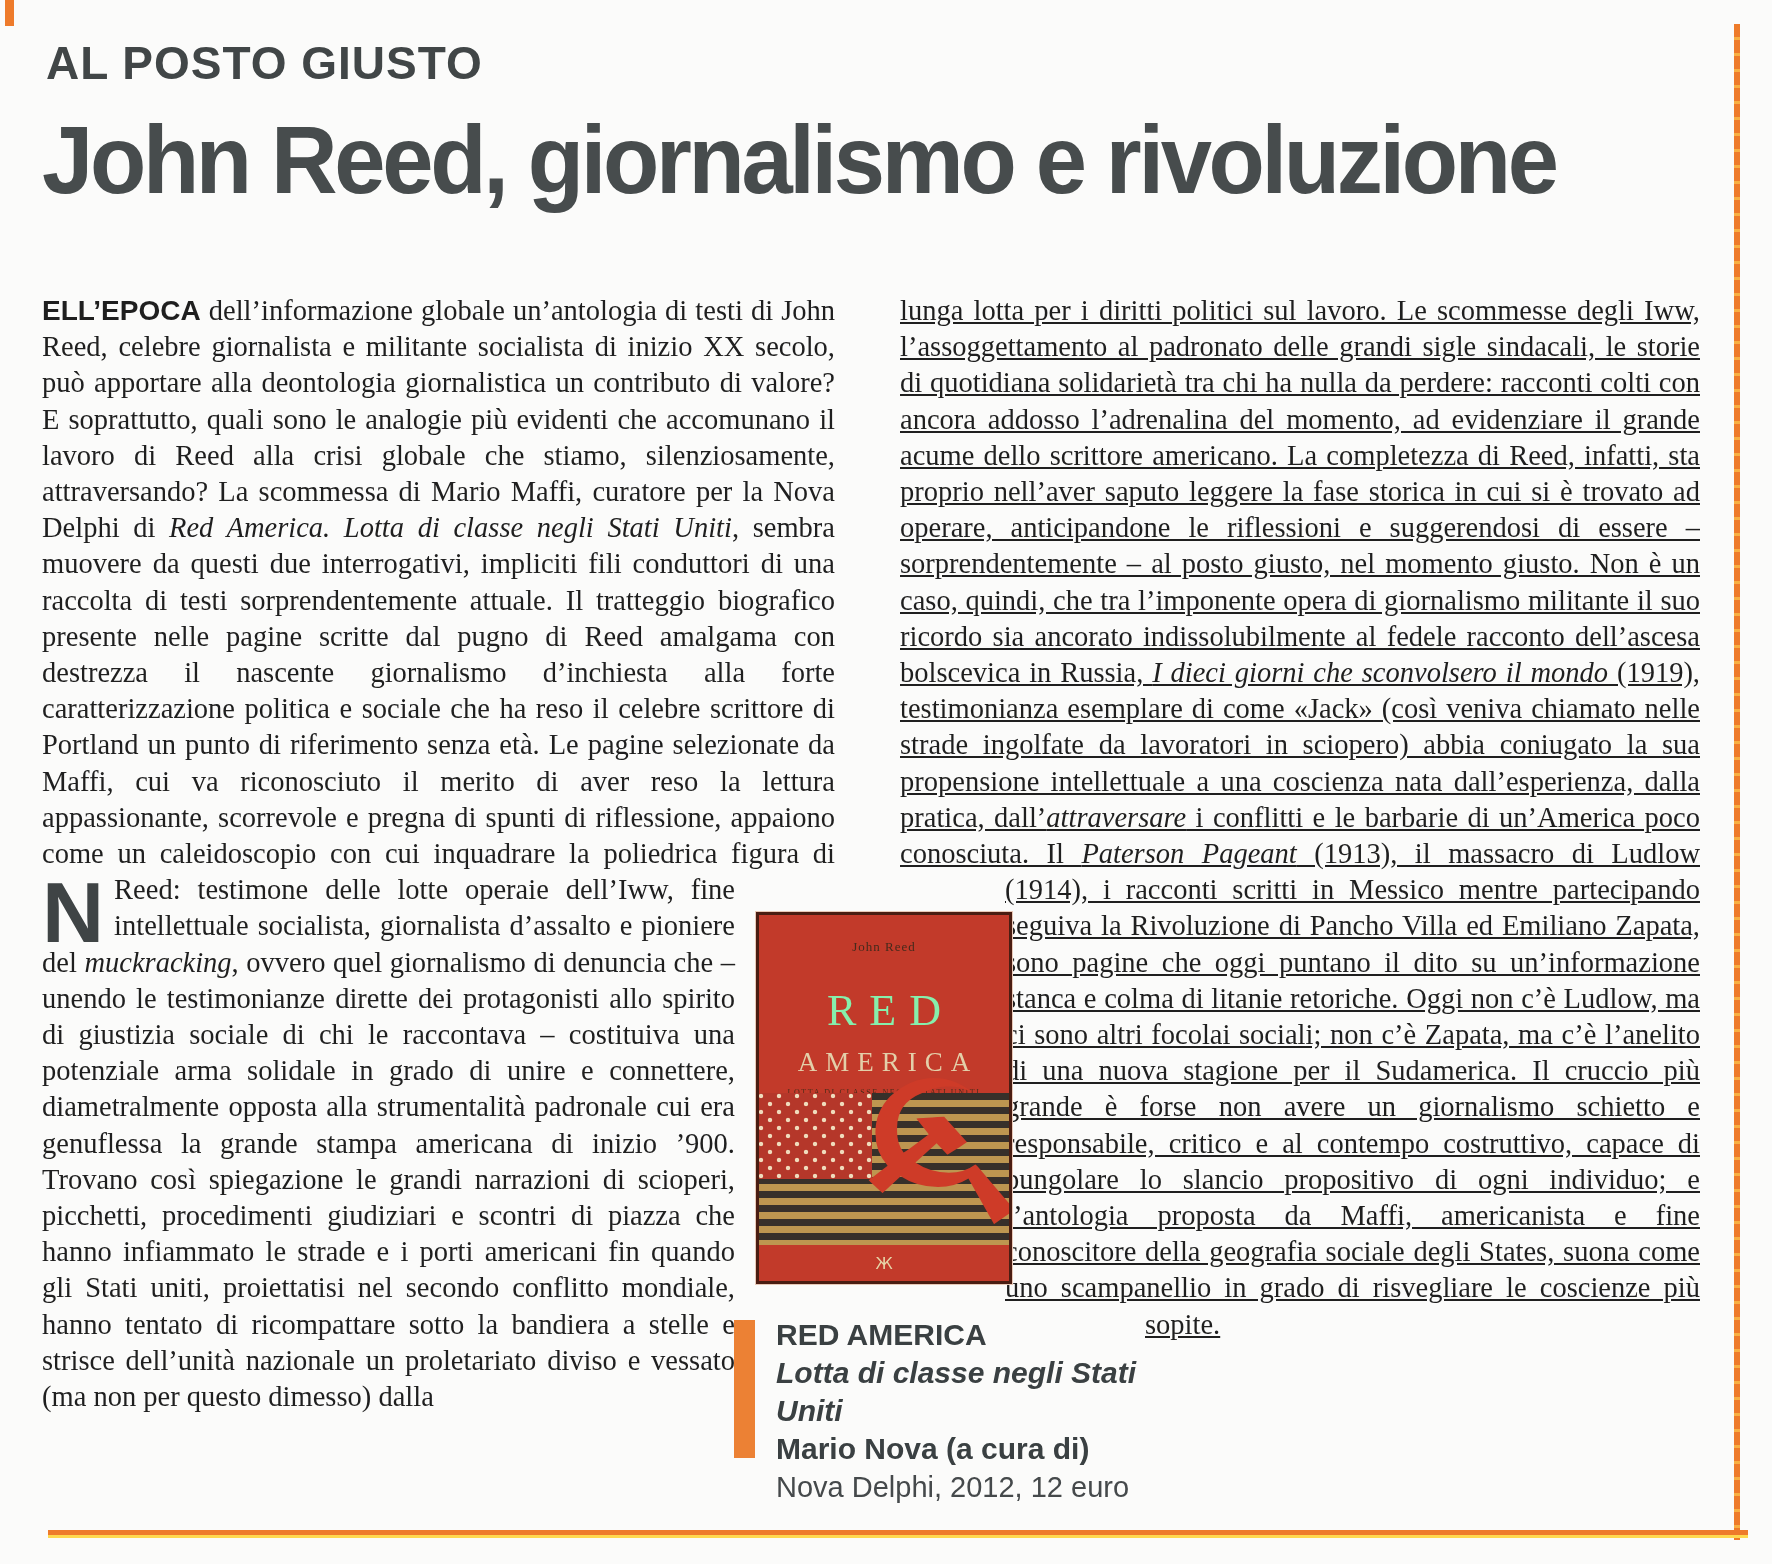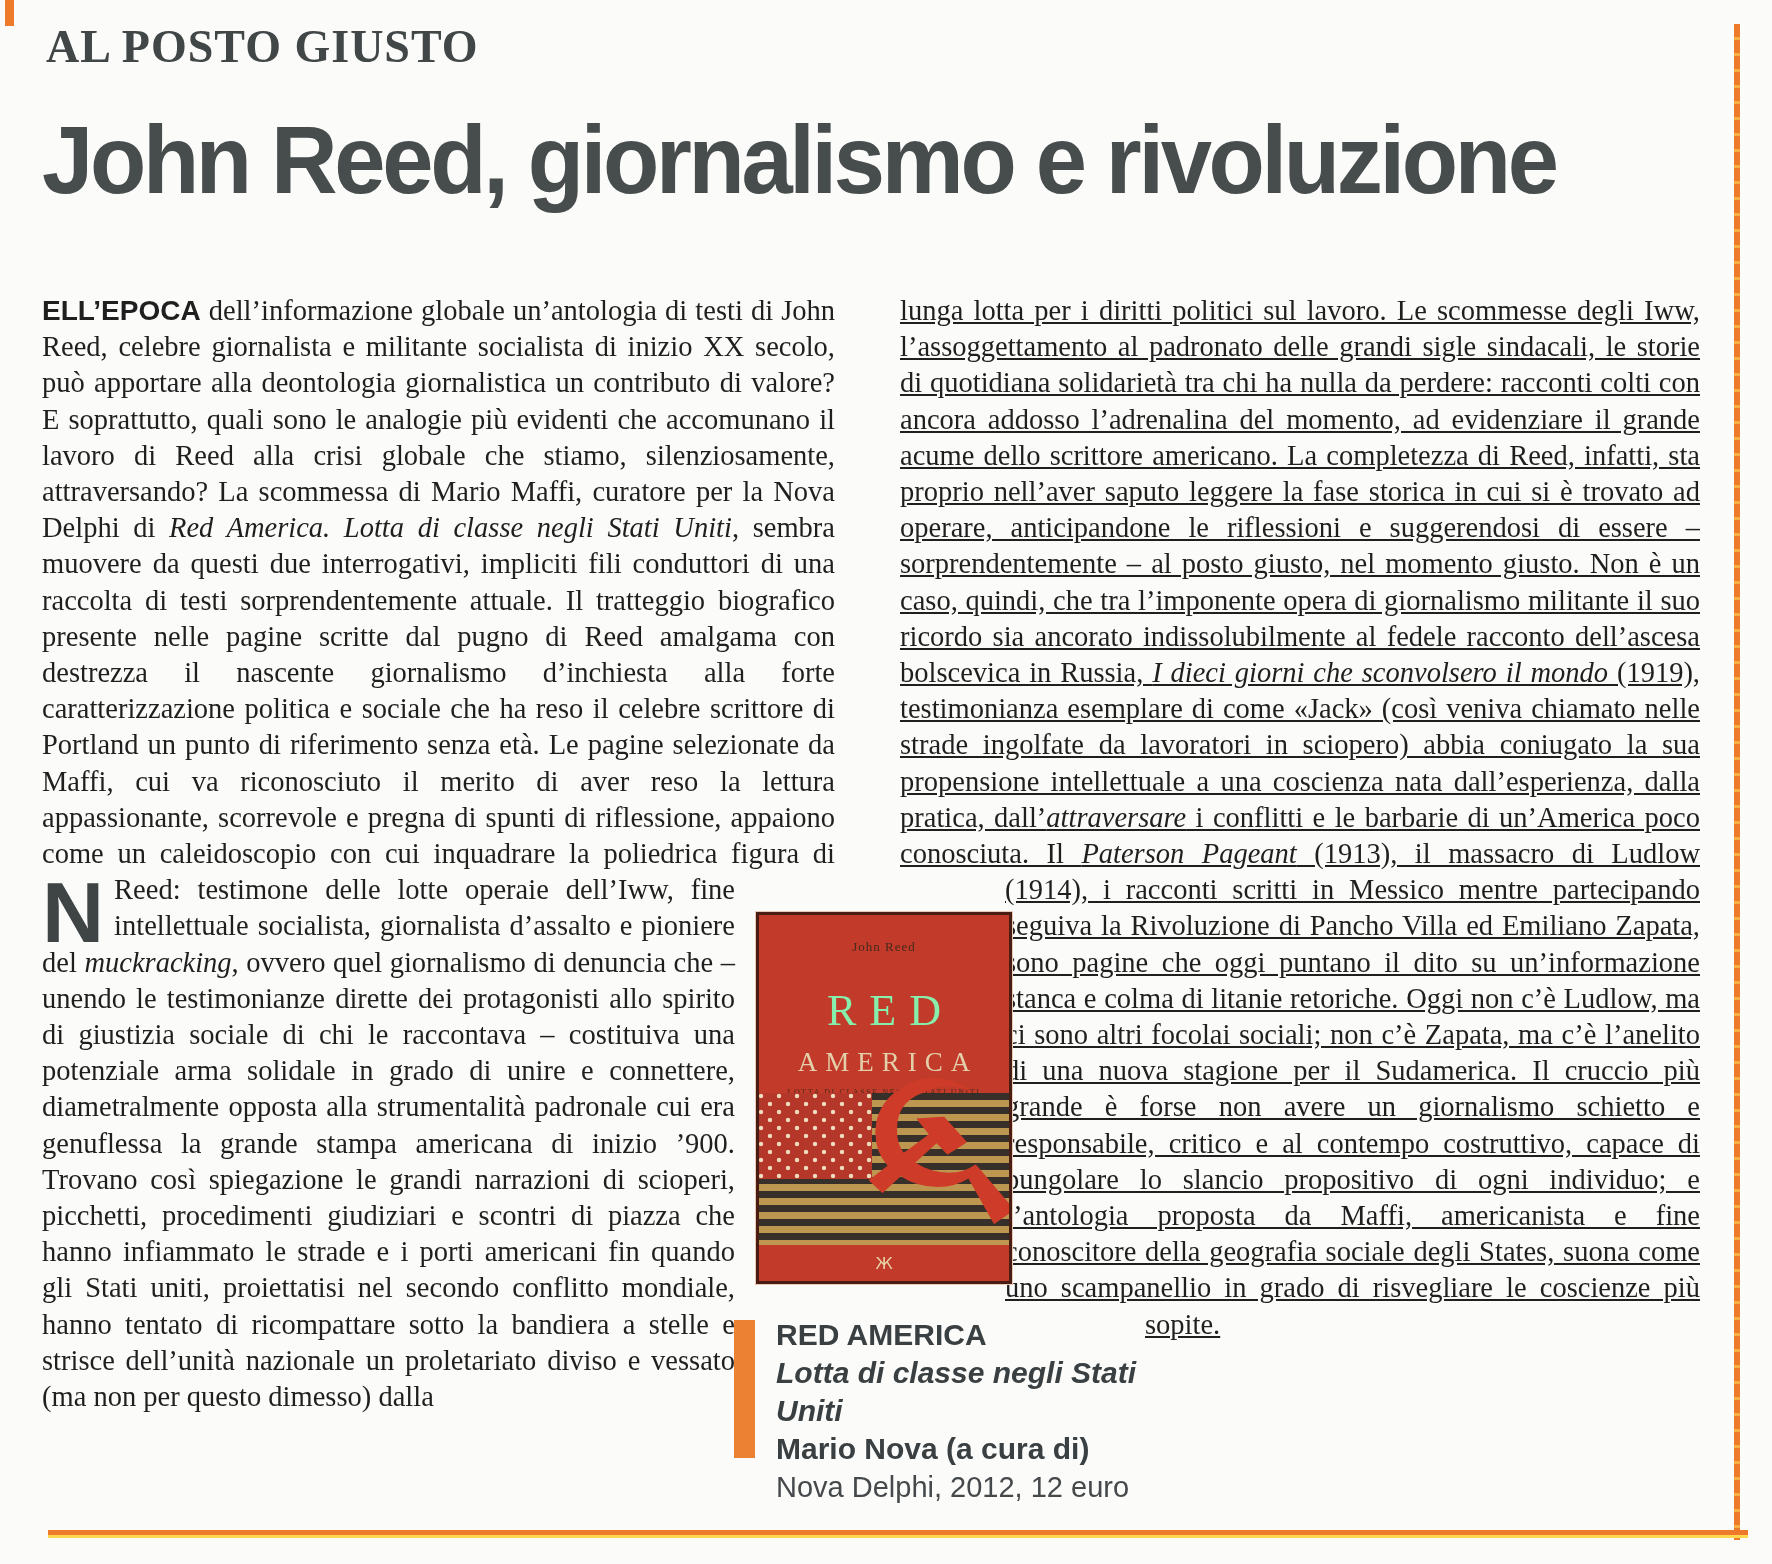--- a/index.html
+++ b/index.html
@@ -7,21 +7,21 @@
         font-family:"Liberation Serif",serif;color:#1f1f1f;}
 
   
   .tick-topleft{position:absolute;left:5px;top:0;width:9px;height:26px;background:#ee7b2b;}
   .rule-right{position:absolute;left:1734px;top:24px;width:6px;height:1516px;
       background:repeating-linear-gradient(to bottom,#ee7b2b 0 13px,#f8b043 13px 16px);}
   .rule-bottom{position:absolute;left:48px;top:1530px;width:1700px;height:8px;
       background:linear-gradient(to bottom,#ee7b2b 0 5px,#ffd84f 5px);}
 
   
-  .kicker{position:absolute;left:46px;top:20px;font-family:Liberation Serif, serif;
+  .kicker{position:absolute;left:46px;top:36px;font-family:Liberation Sans, sans-serif;
       font-weight:bold;font-size:46px;letter-spacing:1px;color:#414647;}
   .headline{position:absolute;left:42px;top:104px;margin:0;font-family:"Liberation Sans",sans-serif;
       font-weight:bold;font-size:97px;letter-spacing:-3.5px;color:#474c4d;white-space:nowrap;
       transform:scaleX(.95);transform-origin:left top;}
 
   
   .col{position:absolute;top:293px;height:1232px;overflow:hidden;text-align:justify;
        font-size:28.5px;line-height:36.2px;hyphens:auto;}
   .col1{left:42px;width:793px;}
   .col2{left:900px;width:800px;text-decoration:underline;}

